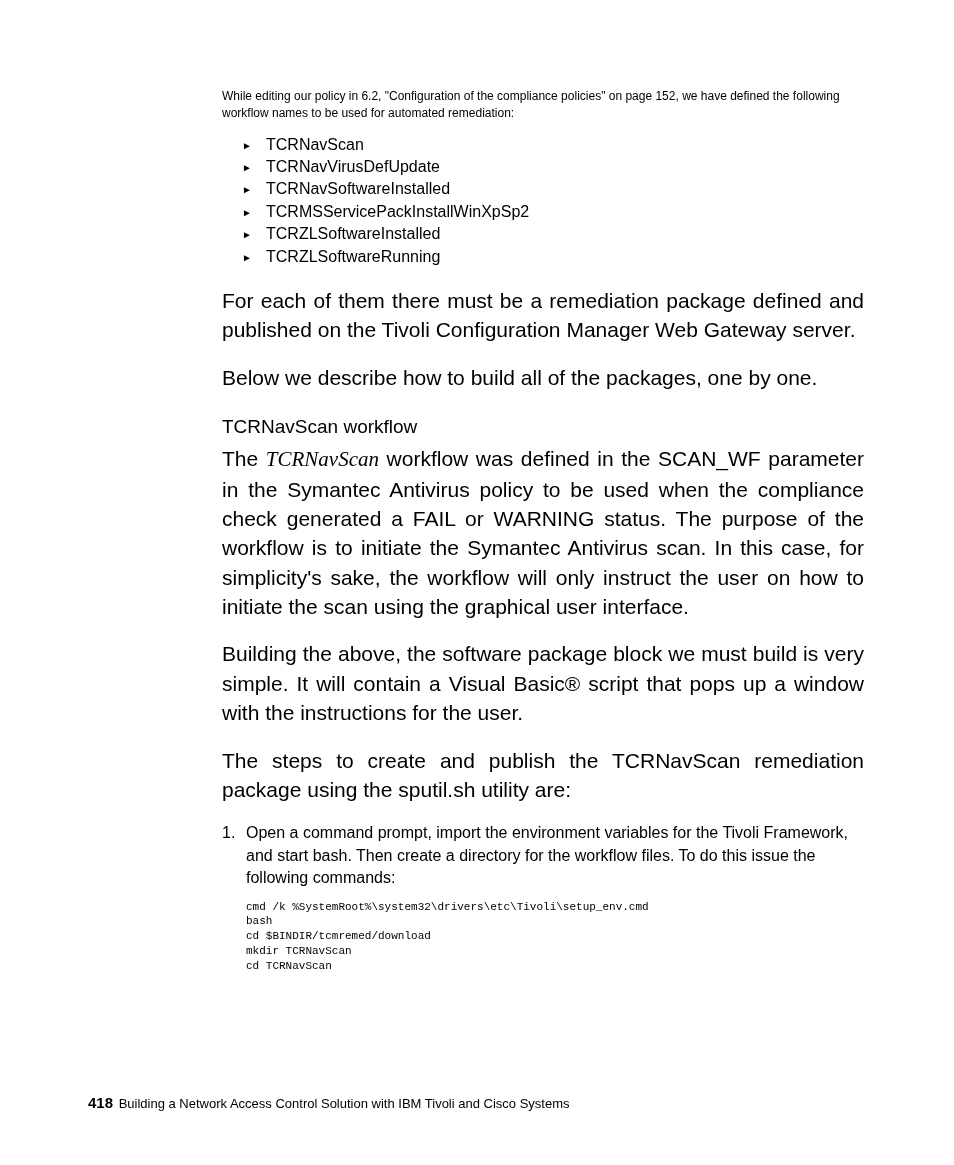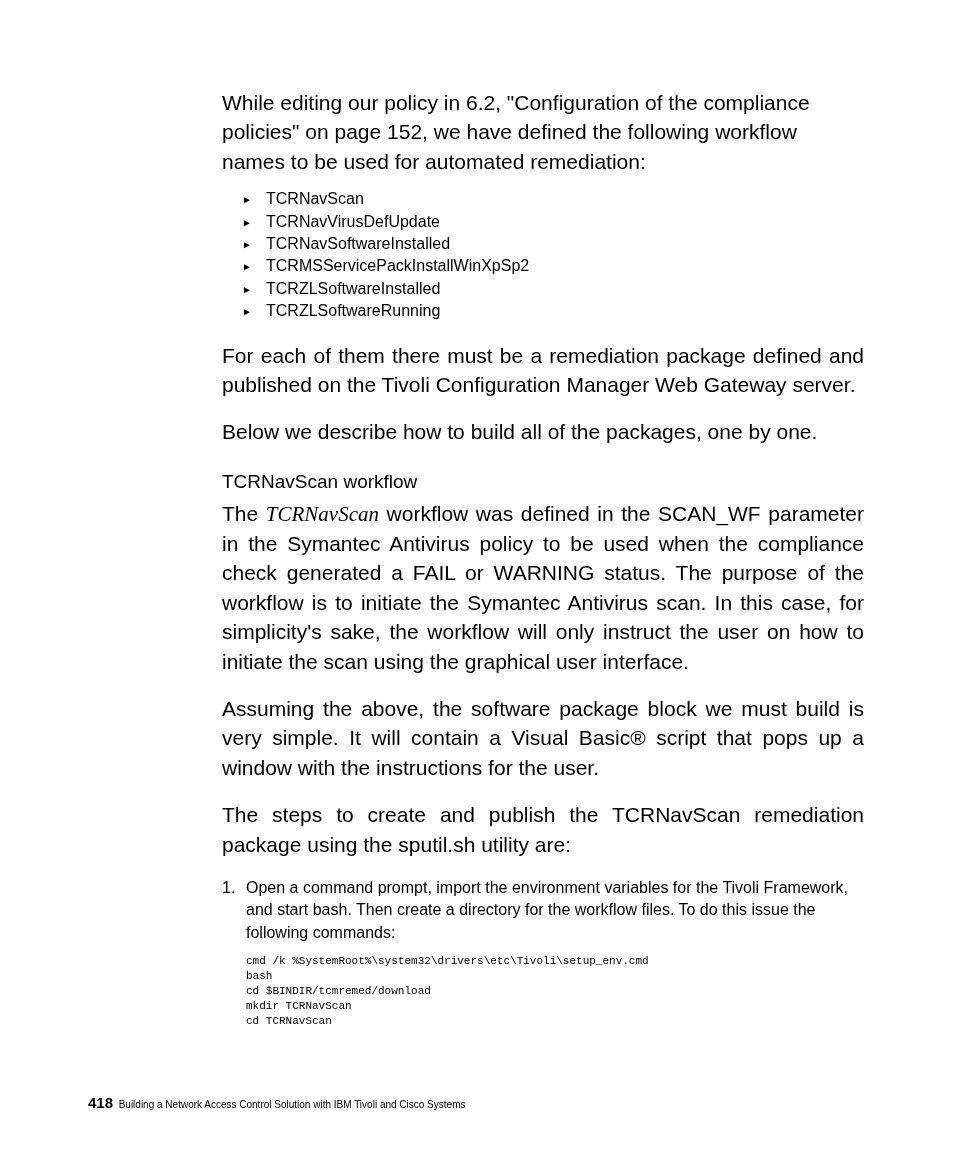--- a/index.html
+++ b/index.html
@@ -12,21 +12,21 @@
       background: white;
       width: 954px;
       height: 1165px;
       position: relative;
     }
     .page-content {
       padding: 88px 90px 0 222px;
       color: #000;
     }
     .intro-para {
-      font-size: 21px;
+      font-size: 12px;
       line-height: 1.4;
       margin-bottom: 12px;
     }
     .workflow-list {
       list-style: none;
       margin-bottom: 18px;
       margin-left: 24px;
     }
     .workflow-list li {
       font-size: 16px;
@@ -87,21 +87,21 @@
       padding-left: 88px;
       padding-right: 90px;
       font-size: 13px;
     }
     .page-num {
       font-weight: bold;
       font-size: 15px;
       margin-right: 2px;
     }
     .footer-title {
-      font-size: 10px;
+      font-size: 13px;
     }
   </style>
 </head>
 <body>
 
 <div class="page-content">
 
   <p class="intro-para">While editing our policy in 6.2, "Configuration of the compliance policies" on page 152, we have defined the following workflow names to be used for automated remediation:</p>
 
   <ul class="workflow-list">
@@ -116,21 +116,21 @@
   <p class="para">For each of them there must be a remediation package defined and published on the Tivoli Configuration Manager Web Gateway server.</p>
 
   <p class="para">Below we describe how to build all of the packages, one by one.</p>
 
   <h3 class="section-heading">TCRNavScan workflow</h3>
 
   <p class="para">
     <span>The </span><span class="italic">TCRNavScan</span><span> workflow was defined in the SCAN_WF parameter in the Symantec Antivirus policy to be used when the compliance check generated a FAIL or WARNING status. The purpose of the workflow is to initiate the Symantec Antivirus scan. In this case, for simplicity's sake, the workflow will only instruct the user on how to initiate the scan using the graphical user interface.</span>
   </p>
 
-  <p class="para">Assuming the above, the software package block we must build is very simple. It will contain a Visual Basic® script that pops up a window with the instructions for the user.</p>
+  <p class="para">Building the above, the software package block we must build is very simple. It will contain a Visual Basic® script that pops up a window with the instructions for the user.</p>
 
   <p class="para">The steps to create and publish the TCRNavScan remediation package using the sputil.sh utility are:</p>
 
   <ol class="numbered-list">
     <li>
       <span class="num">1.</span>
       <span>Open a command prompt, import the environment variables for the Tivoli Framework, and start bash. Then create a directory for the workflow files. To do this issue the following commands:</span>
     </li>
   </ol>
 

